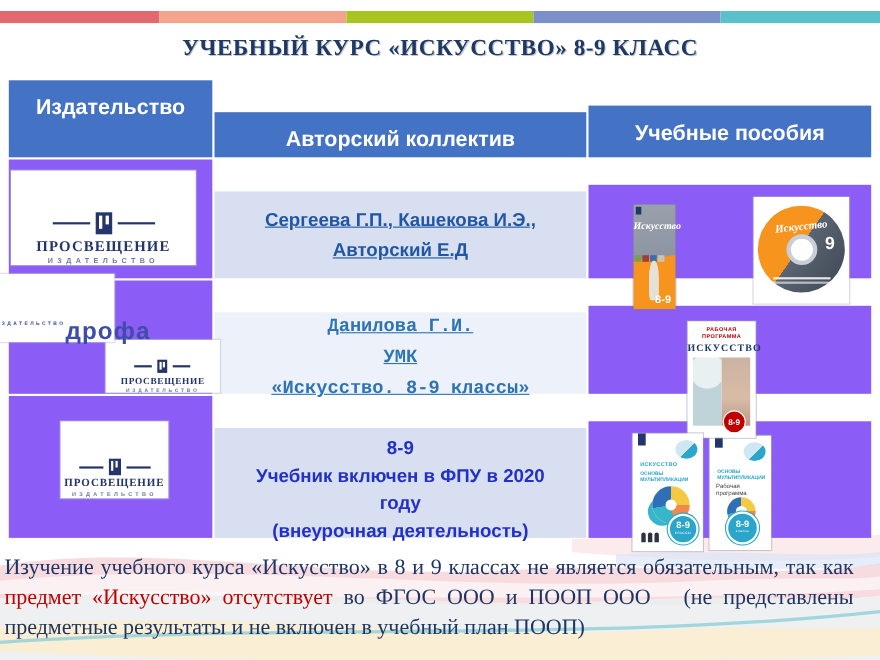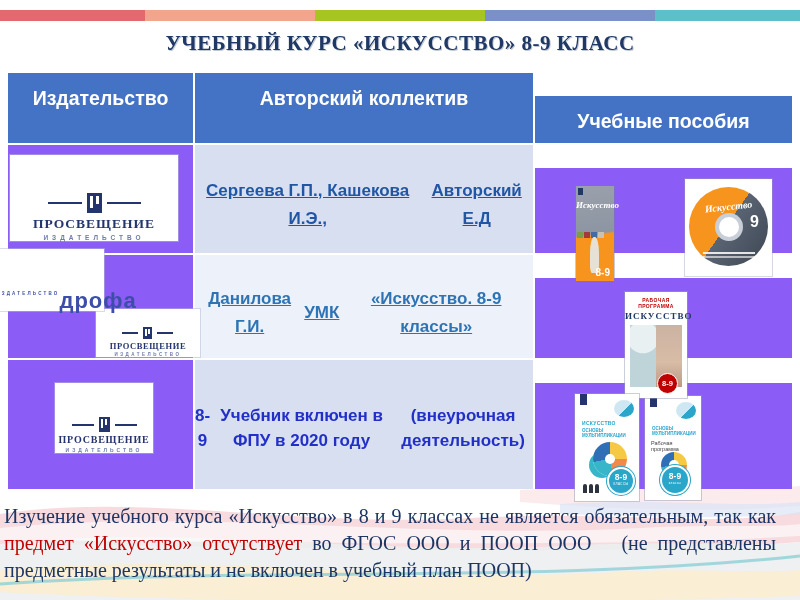--- a/index.html
+++ b/index.html
@@ -18,38 +18,38 @@
   
   .title{position:absolute;top:31px;left:0;width:800px;text-align:center;
          font-family:"Liberation Serif",serif;font-weight:bold;font-size:21px;
          color:#1F3864;letter-spacing:.5px;text-shadow:1px 1px 0 rgba(31,56,100,.28);}
 
   
   .table{position:absolute;left:8px;top:73px;width:784px;z-index:2;}
   .tr{display:flex;}
   .row{margin-top:2px;}
   .c1{width:185px;margin-right:2px;}
-  .c2{width:338px;margin-right:2px;}
+  .c2{width:338px;margin-right:2px;margin-top:29px;}
   .c3{width:257px;margin-top:23px;}
   .thead{height:70px;}
   .th{background:#4472C4;color:#fff;font-weight:bold;font-size:19.5px;
       text-align:center;padding-top:14px;box-sizing:border-box;}
   .r1{height:108px;}
   .r2{height:103px;}
   .r3{height:129px;}
   .td{position:relative;box-sizing:border-box;}
   .bg-pub{background:#8b5cf6;}
   .bg-au{background:#D7DFF1;}
   .bg-au-light{background:#EDF1F9;}
 
   
-  .cell-au{display:flex;flex-direction:row;align-items:center;}
+  .cell-au{display:flex;flex-direction:column;align-items:center;}
   .au{font-weight:bold;font-size:17px;line-height:28px;color:#2156A5;text-align:center;}
   .r1 .cell-au{padding-top:12px;}
-  .r2 .cell-au{padding-top:13px;}
+  .r2 .cell-au{padding-top:0;font-family:Liberation Mono, monospace;}
   .r3 .cell-au{padding-top:6px;}
   .r3 .au{line-height:25px;color:#2330C8;}
   .u{text-decoration:underline;}
   .steel{color:#2E74B5;}
   .bright{color:#1B3EC8;}
 
   
   .logo-card{position:absolute;background:#fff;box-shadow:0 0 0 1px rgba(180,188,210,.5);
              display:flex;align-items:flex-end;justify-content:center;}
   .pros{display:flex;flex-direction:column;align-items:center;}

